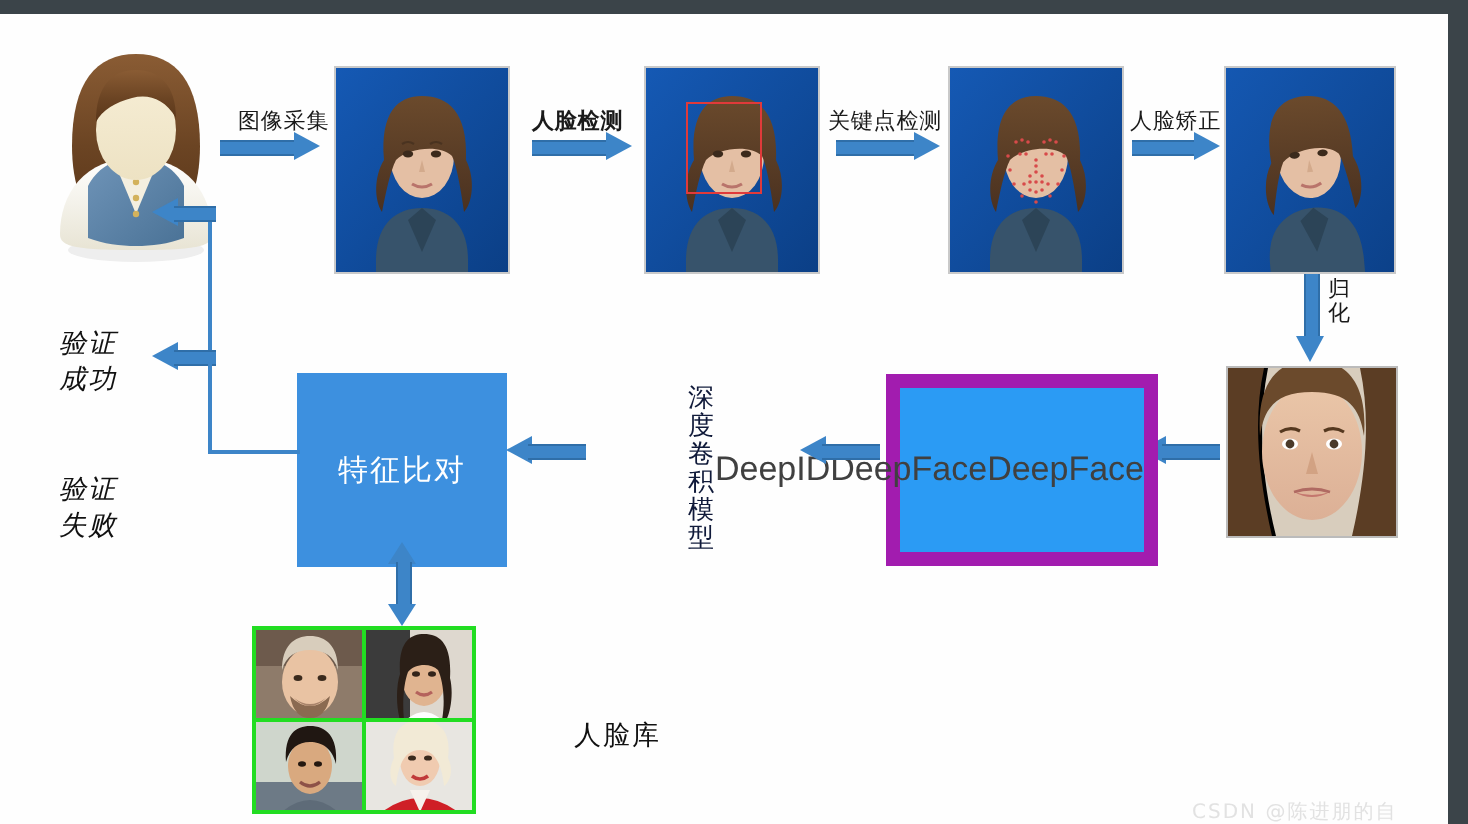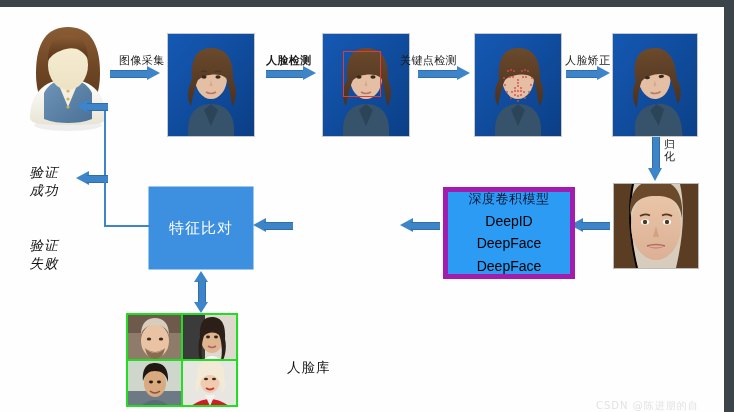--- a/index.html
+++ b/index.html
@@ -143,38 +143,37 @@
     justify-content: center;
     color: #ffffff;
     font-size: 15px;
     font-family: "DejaVu Sans", "Liberation Sans", sans-serif;
     letter-spacing: 1px;
     box-shadow: 0 0 0 0.5px #3d90df;
   }
   .modelbox {
     position: absolute;
     background: #2b9bf4;
-    border: 5px solid #a21caf;
+    border: 7px solid #a21caf;
     display: flex;
-    flex-direction: column;
     align-items: center;
-    justify-content: space-between;
+    justify-content: flex-end;
     color: #0d1b4b;
     line-height: 1.08;
   }
   .modelbox .cn {
     font-size: 13px;
     font-family: "DejaVu Sans", "Liberation Sans", sans-serif;
     letter-spacing: 0.5px;
     color: #101a3a;
   }
   .modelbox .en {
-    font-size: 14px;
+    font-size: 17px;
     font-family: "Liberation Sans", sans-serif;
-    color: #000000;
+    color: #404040;
   }
 
   
   .reslabel {
     position: absolute;
     font-size: 13.5px;
     color: #111111;
     font-family: "DejaVu Sans", "Liberation Sans", sans-serif;
     line-height: 1.35;
     text-align: center;
@@ -327,21 +326,21 @@
           <path d="M24 46 C22 22 31 14 43 14 C56 14 66 22 65 46 C70 56 68 68 64 72 C62 58 60 48 58 44 C52 38 36 40 30 46 C27 52 25 62 23 72 C19 66 19 54 24 46 Z" fill="url(#hr1)"></path>
           <ellipse cx="36" cy="43" rx="2.6" ry="1.7" fill="#3b2a1c"></ellipse>
           <ellipse cx="50" cy="43" rx="2.6" ry="1.7" fill="#3b2a1c"></ellipse>
           <path d="M43 46 l-1.5 6 h3 z" fill="#d3aa8c"></path>
           <path d="M38 58 q5 3 10 0" stroke="#b9746b" stroke-width="1.6" fill="none"></path>
         </svg>
         <div class="abs" style="left:20px; top:17px; width:36px; height:44px; border:1.5px solid #e03a3a;"></div>
       </div>
     </div>
 
-    <div class="steplabel" style="left:400px; top:46px;">关键点检测</div>
+    <div class="steplabel" style="left:414px; top:46px;">关键点检测</div>
     <div class="arrow-r" style="left:418px; top:59px; width:52px;">
       <div class="shaft" style="width:41px;"></div>
         <div class="head"></div>
     </div>
 
     <div class="photo" style="left:474px; top:26px; width:86px; height:102px;">
       <div class="photo-inner">
         <svg width="86" height="102" viewBox="0 0 86 102">
           <rect width="86" height="102" fill="url(#bg1)"></rect>
           <path d="M20 96 C20 78 30 70 43 70 C56 70 66 78 66 96 L66 102 L20 102 Z" fill="#37536b"></path>
@@ -461,21 +460,21 @@
       <div class="head"></div>
         <div class="shaft" style="width:29px;"></div>
     </div>
 
 
     <div class="arrow-l" style="left:253px; top:211px; width:40px;">
       <div class="head"></div>
         <div class="shaft" style="width:29px;"></div>
     </div>
 
-    <div class="procbox" style="left:149px; top:180px; width:104px; height:82px;">
+    <div class="procbox" style="left:149px; top:180px; width:104px; height:96px;">
         <span>特征比对</span>
     </div>
 
     <div class="conn" style="left:104px; top:98px; width:2px; height:121px;"></div>
     <div class="conn" style="left:104px; top:218px; width:46px; height:2px;"></div>
     <div class="conn" style="left:104px; top:98px; width:2px; height:2px;"></div>
 
     <div class="arrow-l" style="left:76px; top:92px; width:32px;">
       <div class="head"></div>
         <div class="shaft" style="width:21px;"></div>

